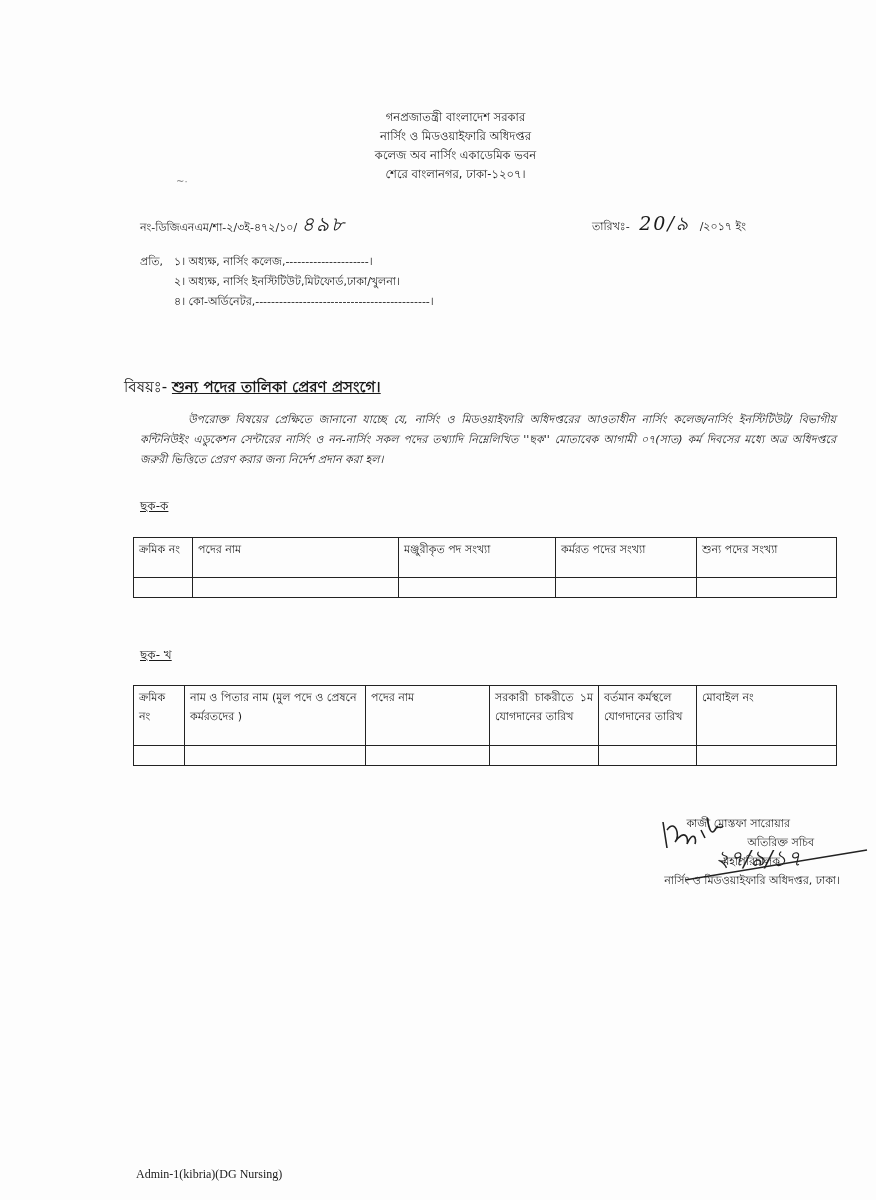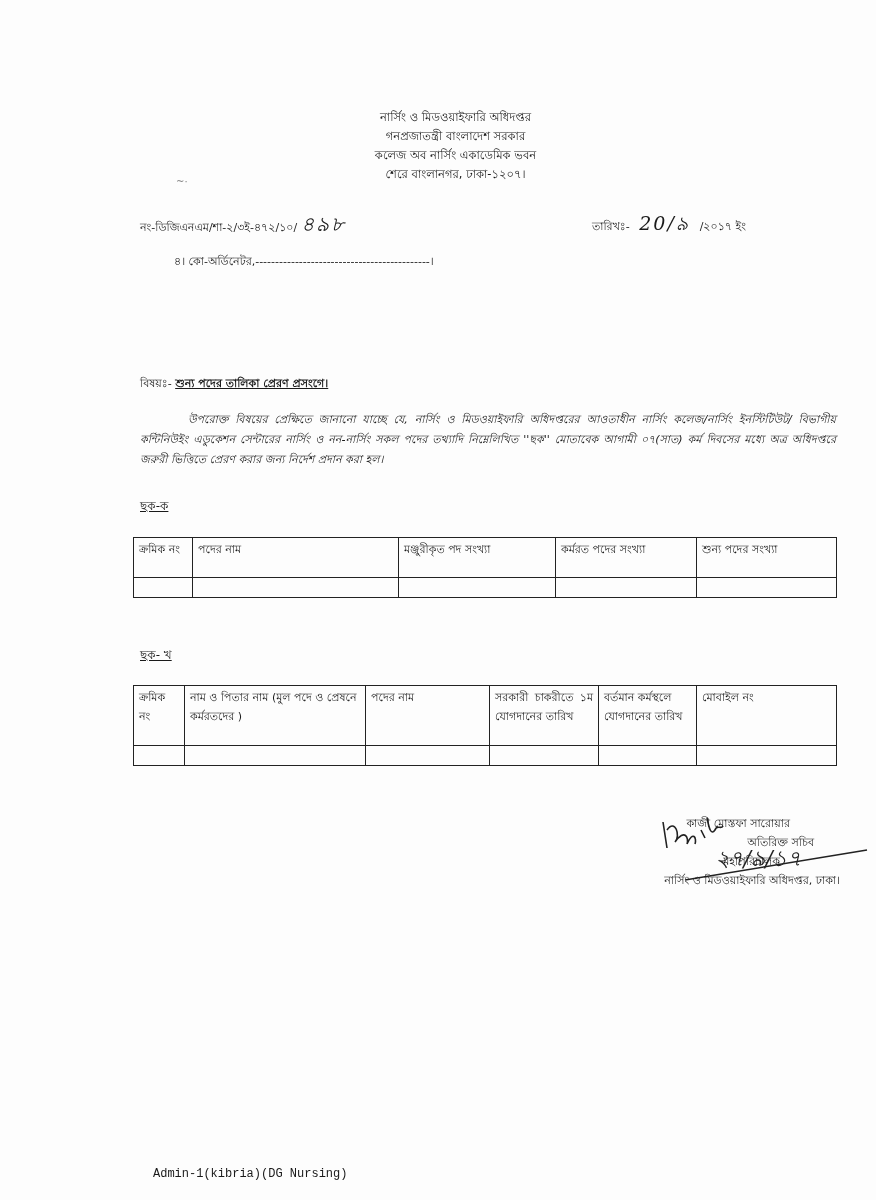--- a/index.html
+++ b/index.html
@@ -10,55 +10,63 @@
   .abs { position: absolute; }
   .header { left: 0; width: 876px; top: 108px; text-align: center; line-height: 19px; font-size: 11.5px; }
   .header div { margin-left: 35px; }
   .memo { left: 140px; top: 209px; font-size: 11px; }
   .memo-hand { font-family: Liberation Sans, sans-serif; font-style: italic; font-size: 20px; margin-left: 4px; letter-spacing: 2px; }
   .date { left: 592px; top: 209px; font-size: 11px; }
   .date .hand { font-family: "DejaVu Serif", serif; font-style: italic; font-size: 19px; letter-spacing: 2px; margin: 0 6px; }
   .recips { left: 140px; top: 252px; line-height: 20px; font-size: 11px; }
   .recips .row { display: flex; }
   .recips .lbl { width: 34px; }
-  .subject { left: 140px; top: 375px; font-size: 11px; }
+  .subject { left: 124px; top: 375px; font-size: 15px; }
   .subject .u { text-decoration: underline; font-weight: bold; }
   .body { left: 140px; top: 410px; width: 696px; line-height: 20px; font-size: 11px; text-align: justify; font-style: italic; }
   .body .indent { display: inline-block; width: 48px; }
   .sec-title { left: 140px; font-size: 12px; text-decoration: underline; }
   table.grid { position: absolute; border-collapse: collapse; font-size: 11px; border-radius: 15px; }
   table.grid td { border: 1.2px solid #222; vertical-align: top; padding: 2px 5px; line-height: 19px; }
   .sig-scribble { left: 645px; top: 808px; width: 230px; height: 75px; }
   .signature { left: 600px; width: 240px; text-align: right; font-size: 11px; line-height: 19px; }
-  .footer { left: 153px; top: 1167px; font-family: Liberation Mono, monospace; font-size: 12px; }
+  .footer { left: 136px; top: 1167px; font-family: Liberation Serif, serif; font-size: 12px; }
   .mark { left: 176px; top: 176px; font-size: 10px; color: #888; }
 </style>
 </head>
 <body>
 
 <div class="abs mark">~·</div>
 
 <div class="abs header">
+  <div>গনপ্রজাতন্ত্রী বাংলাদেশ সরকার</div>
   <div>নার্সিং ও মিডওয়াইফারি অধিদপ্তর</div>
-  <div>গনপ্রজাতন্ত্রী বাংলাদেশ সরকার</div>
   <div>কলেজ অব নার্সিং একাডেমিক ভবন</div>
   <div>শেরে বাংলানগর, ঢাকা-১২০৭।</div>
 </div>
 
 <div class="abs memo">
   <span>নং-ডিজিএনএম/শা-২/৩ই-৪৭২/১০/</span><span class="memo-hand">৪৯৮</span>
 </div>
 
 <div class="abs date">
   <span>তারিখঃ-</span>
   <span class="hand">20/৯</span>
   <span>/২০১৭ ইং</span>
 </div>
 
 <div class="abs recips">
+  <div class="row">
+      <span class="lbl">প্রতি,</span>
+      <span>১। অধ্যক্ষ, নার্সিং কলেজ,---------------------।</span>
+    </div>
+  <div class="row">
+      <span class="lbl"></span>
+      <span>২।  অধ্যক্ষ, নার্সিং ইনস্টিটিউট,মিটফোর্ড,ঢাকা/খুলনা।</span>
+    </div>
   <div class="row">
       <span class="lbl"></span>
       <span>৪। কো-অর্ডিনেটর,--------------------------------------------।</span>
     </div>
 </div>
 
 <div class="abs subject">
   <span>বিষয়ঃ-</span>
   <span class="u">শুন্য পদের তালিকা প্রেরণ প্রসংগে।</span>
 </div>

